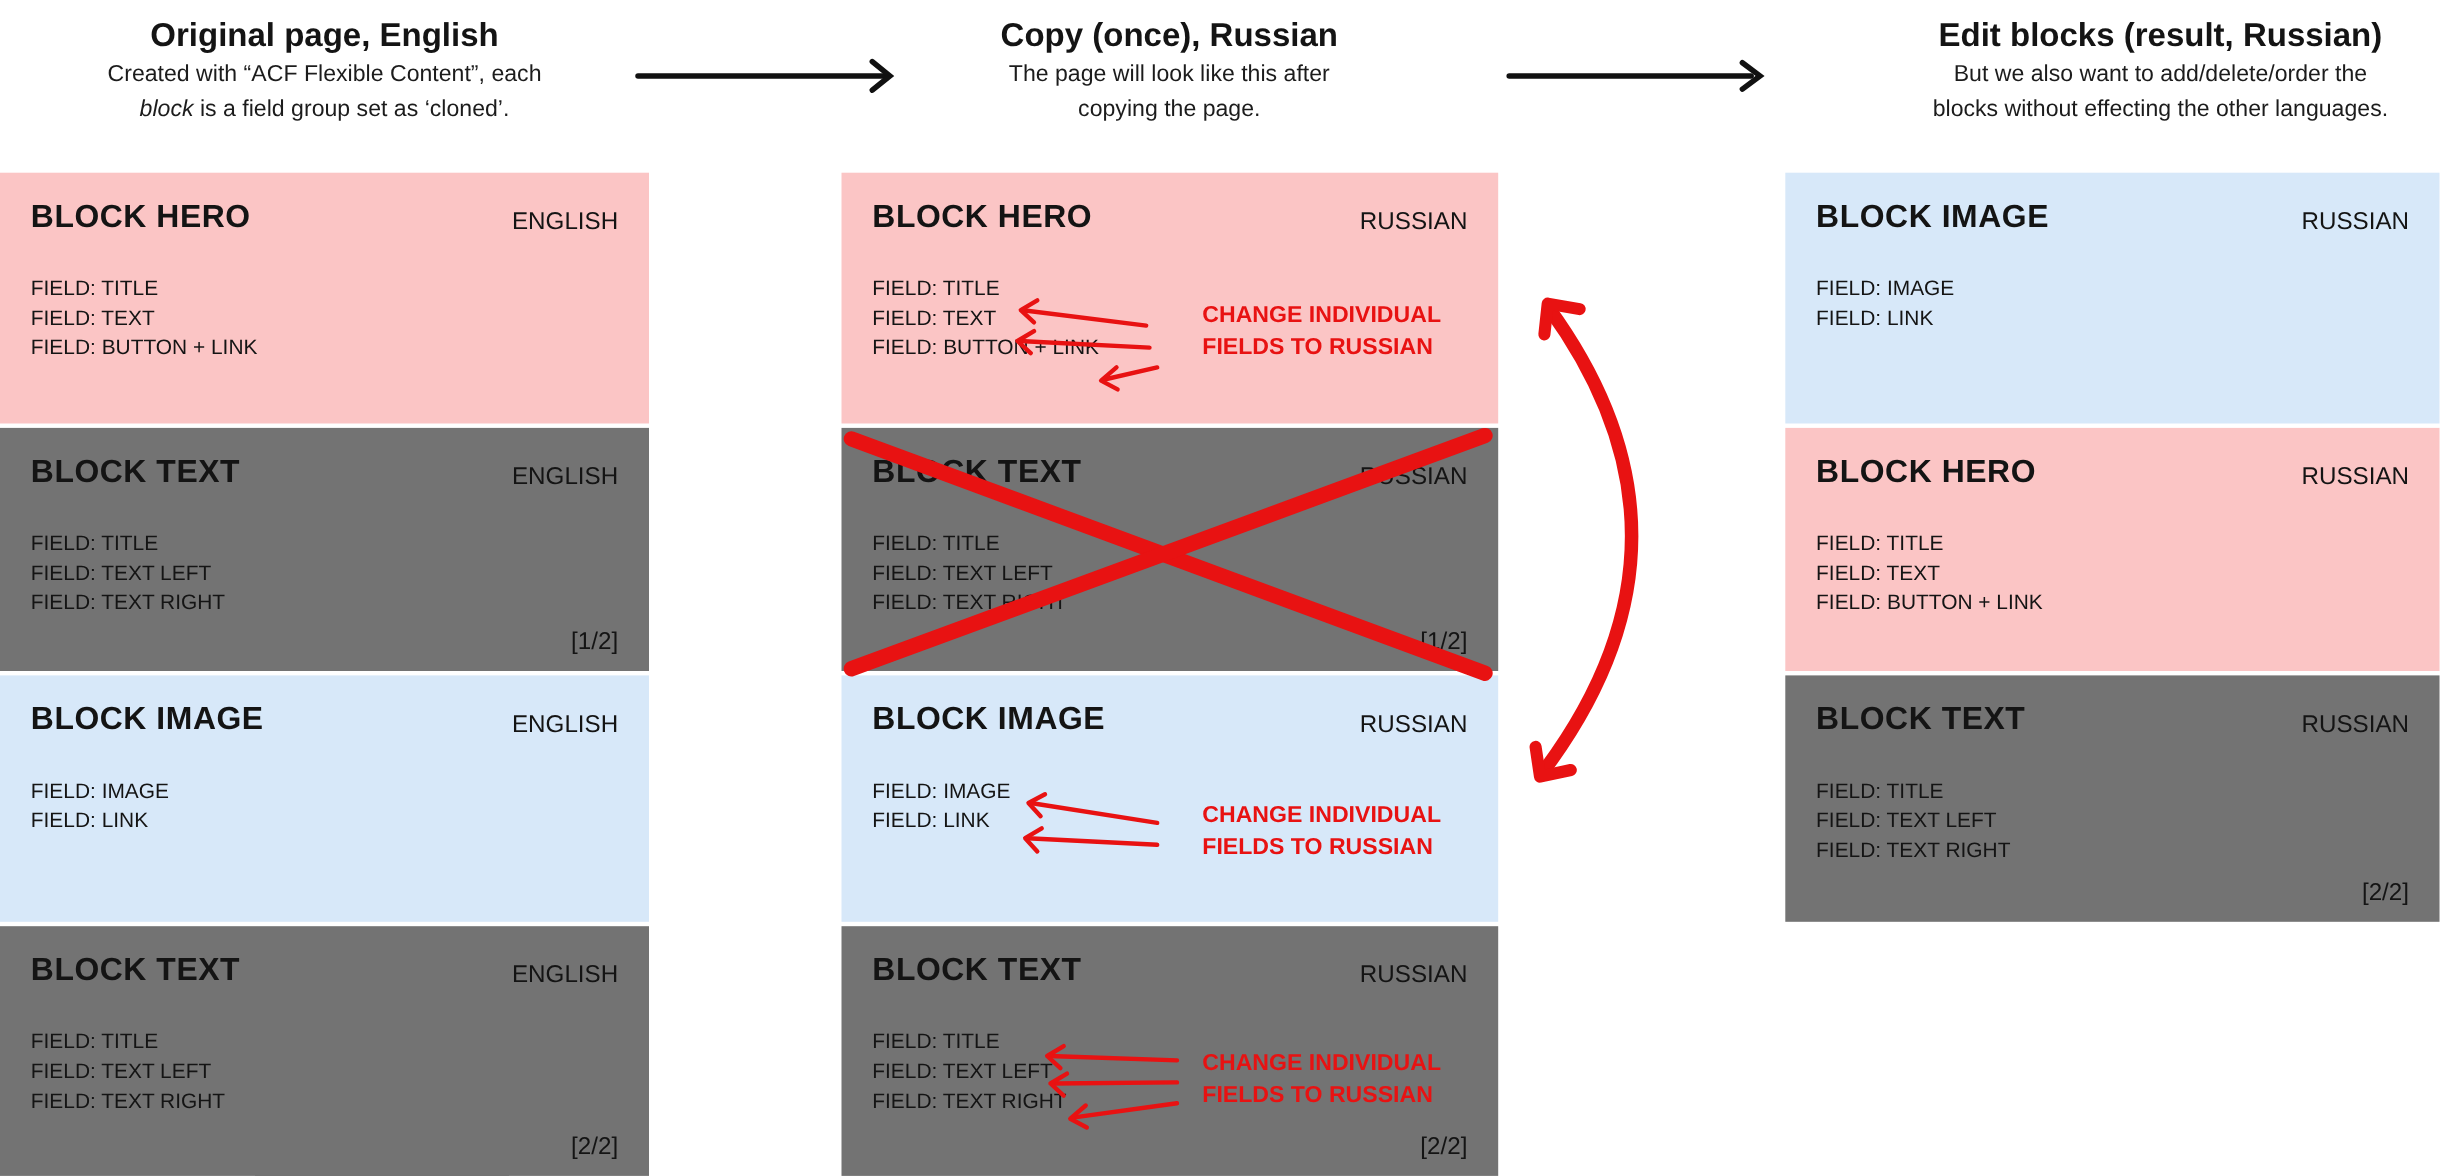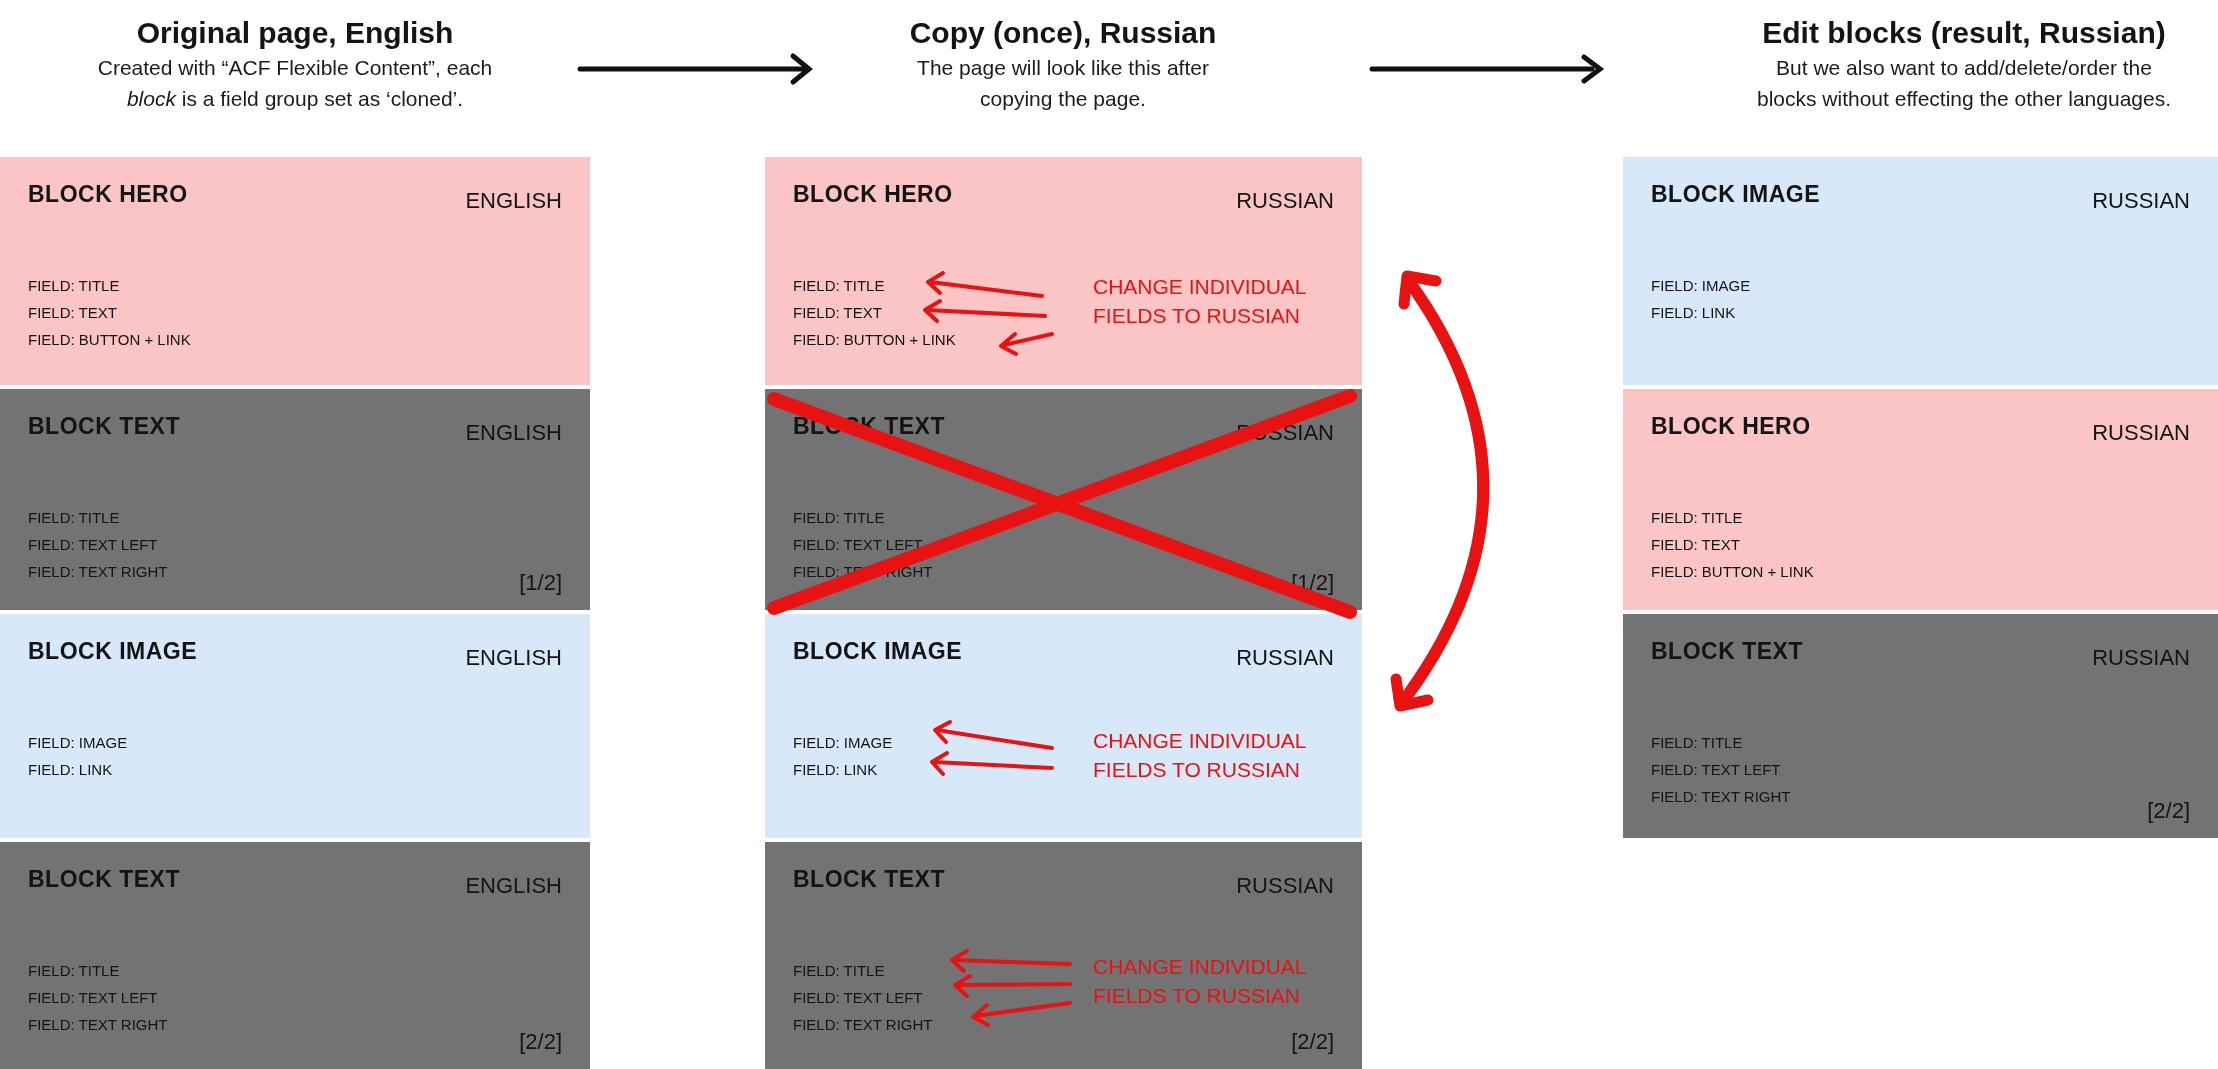--- a/index.html
+++ b/index.html
@@ -16,36 +16,36 @@
   .h-title{font-size:30px;font-weight:bold;line-height:38px;}
   .h-sub{font-size:21px;line-height:31px;color:#1c1c1c;}
   #header-english{left:45px;width:500px;}
   #header-copy{left:813px;width:500px;}
   #header-result{left:1694px;width:540px;}
   
   .block{position:absolute;}
   .pink{background:#fbc5c5;}
   .green{background:#737373;text-decoration:underline;}
   .blue{background:#d7e8f9;}
-  .b-title{position:absolute;top:24px;left:28px;font-size:23px;font-weight:bold;letter-spacing:0.5px;}
+  .b-title{position:absolute;top:24px;left:28px;font-size:29px;font-weight:bold;letter-spacing:0.5px;}
   .b-lang{position:absolute;top:31px;right:28px;font-size:22px;text-align:right;}
-  .b-fields{position:absolute;top:115px;left:28px;font-size:15px;line-height:27px;}
+  .b-fields{position:absolute;top:92px;left:28px;font-size:19px;line-height:27px;}
   .b-badge{position:absolute;bottom:14px;right:28px;font-size:22px;margin-left:16px;}
   
   .c1{left:0;width:590px;}
   .c2{left:765px;width:597px;}
   .c3{left:1623px;width:595px;}
   .r1{top:157px;height:228px;}
   .r2{top:389px;height:221px;}
   .r3{top:614px;height:224px;}
   .r4{top:842px;height:227px;}
   
   .annotation{
     position:absolute;left:1093px;width:260px;
-    font-size:21px;font-weight:normal;line-height:29px;color:#e81212;
+    font-size:21px;font-weight:bold;line-height:29px;color:#e81212;
   }
   #annotation-hero{top:272px;}
   #annotation-image{top:726px;}
   #annotation-text2{top:952px;}
   
   #overlay{position:absolute;left:0;top:0;width:2218px;height:1069px;pointer-events:none;}
 </style>
 </head>
 <body>
 

